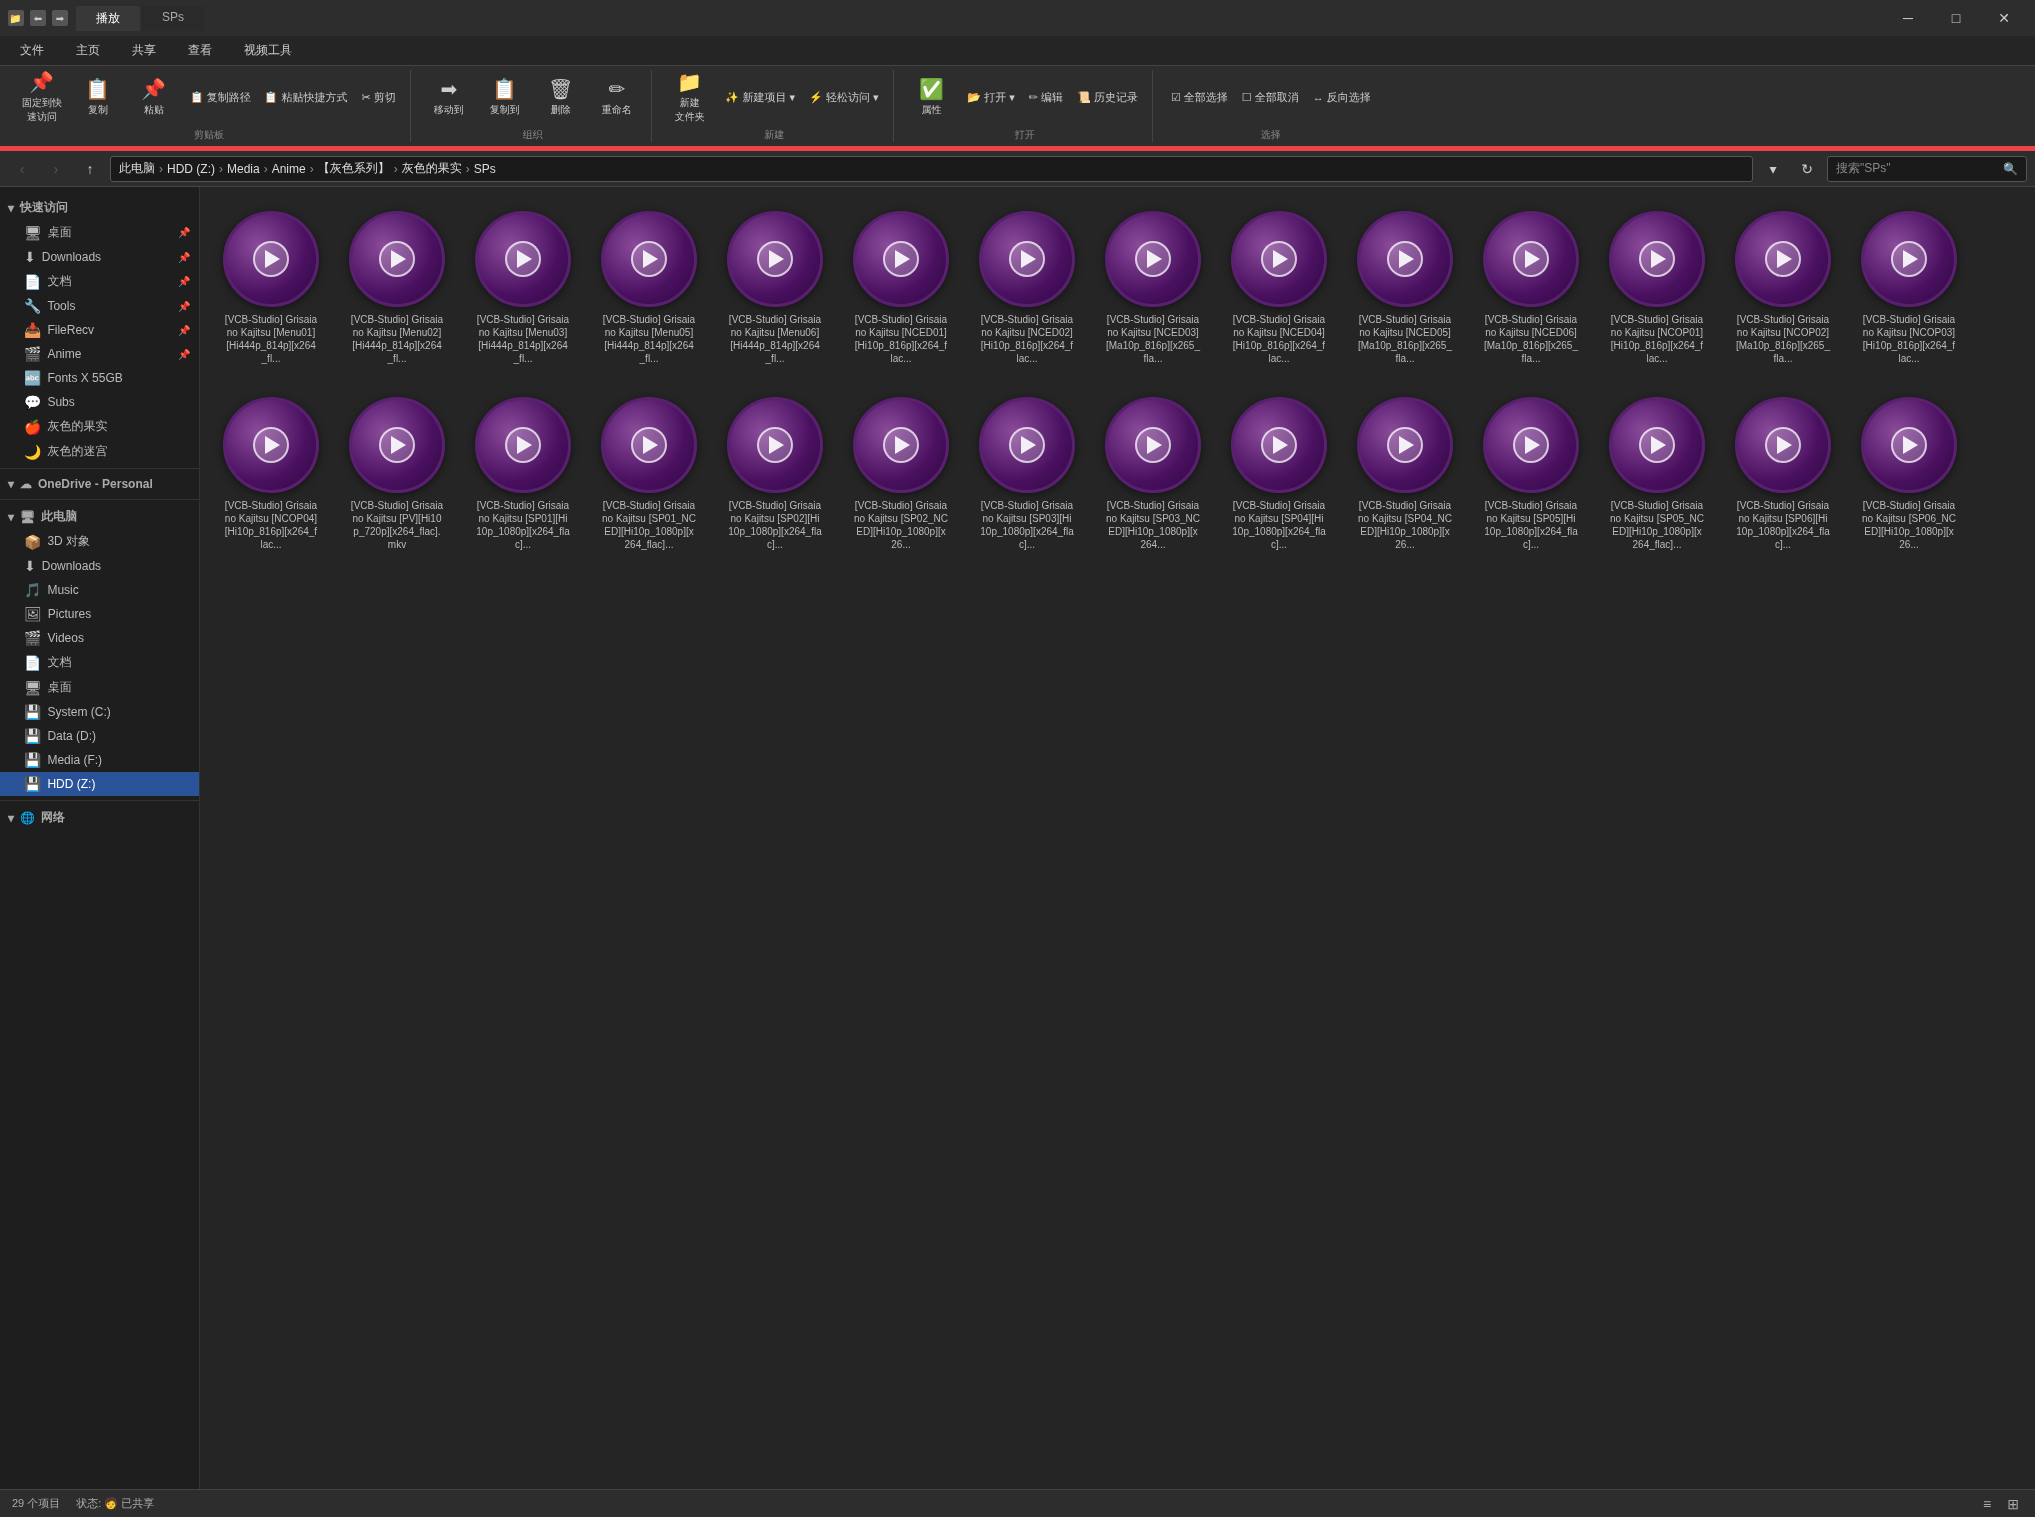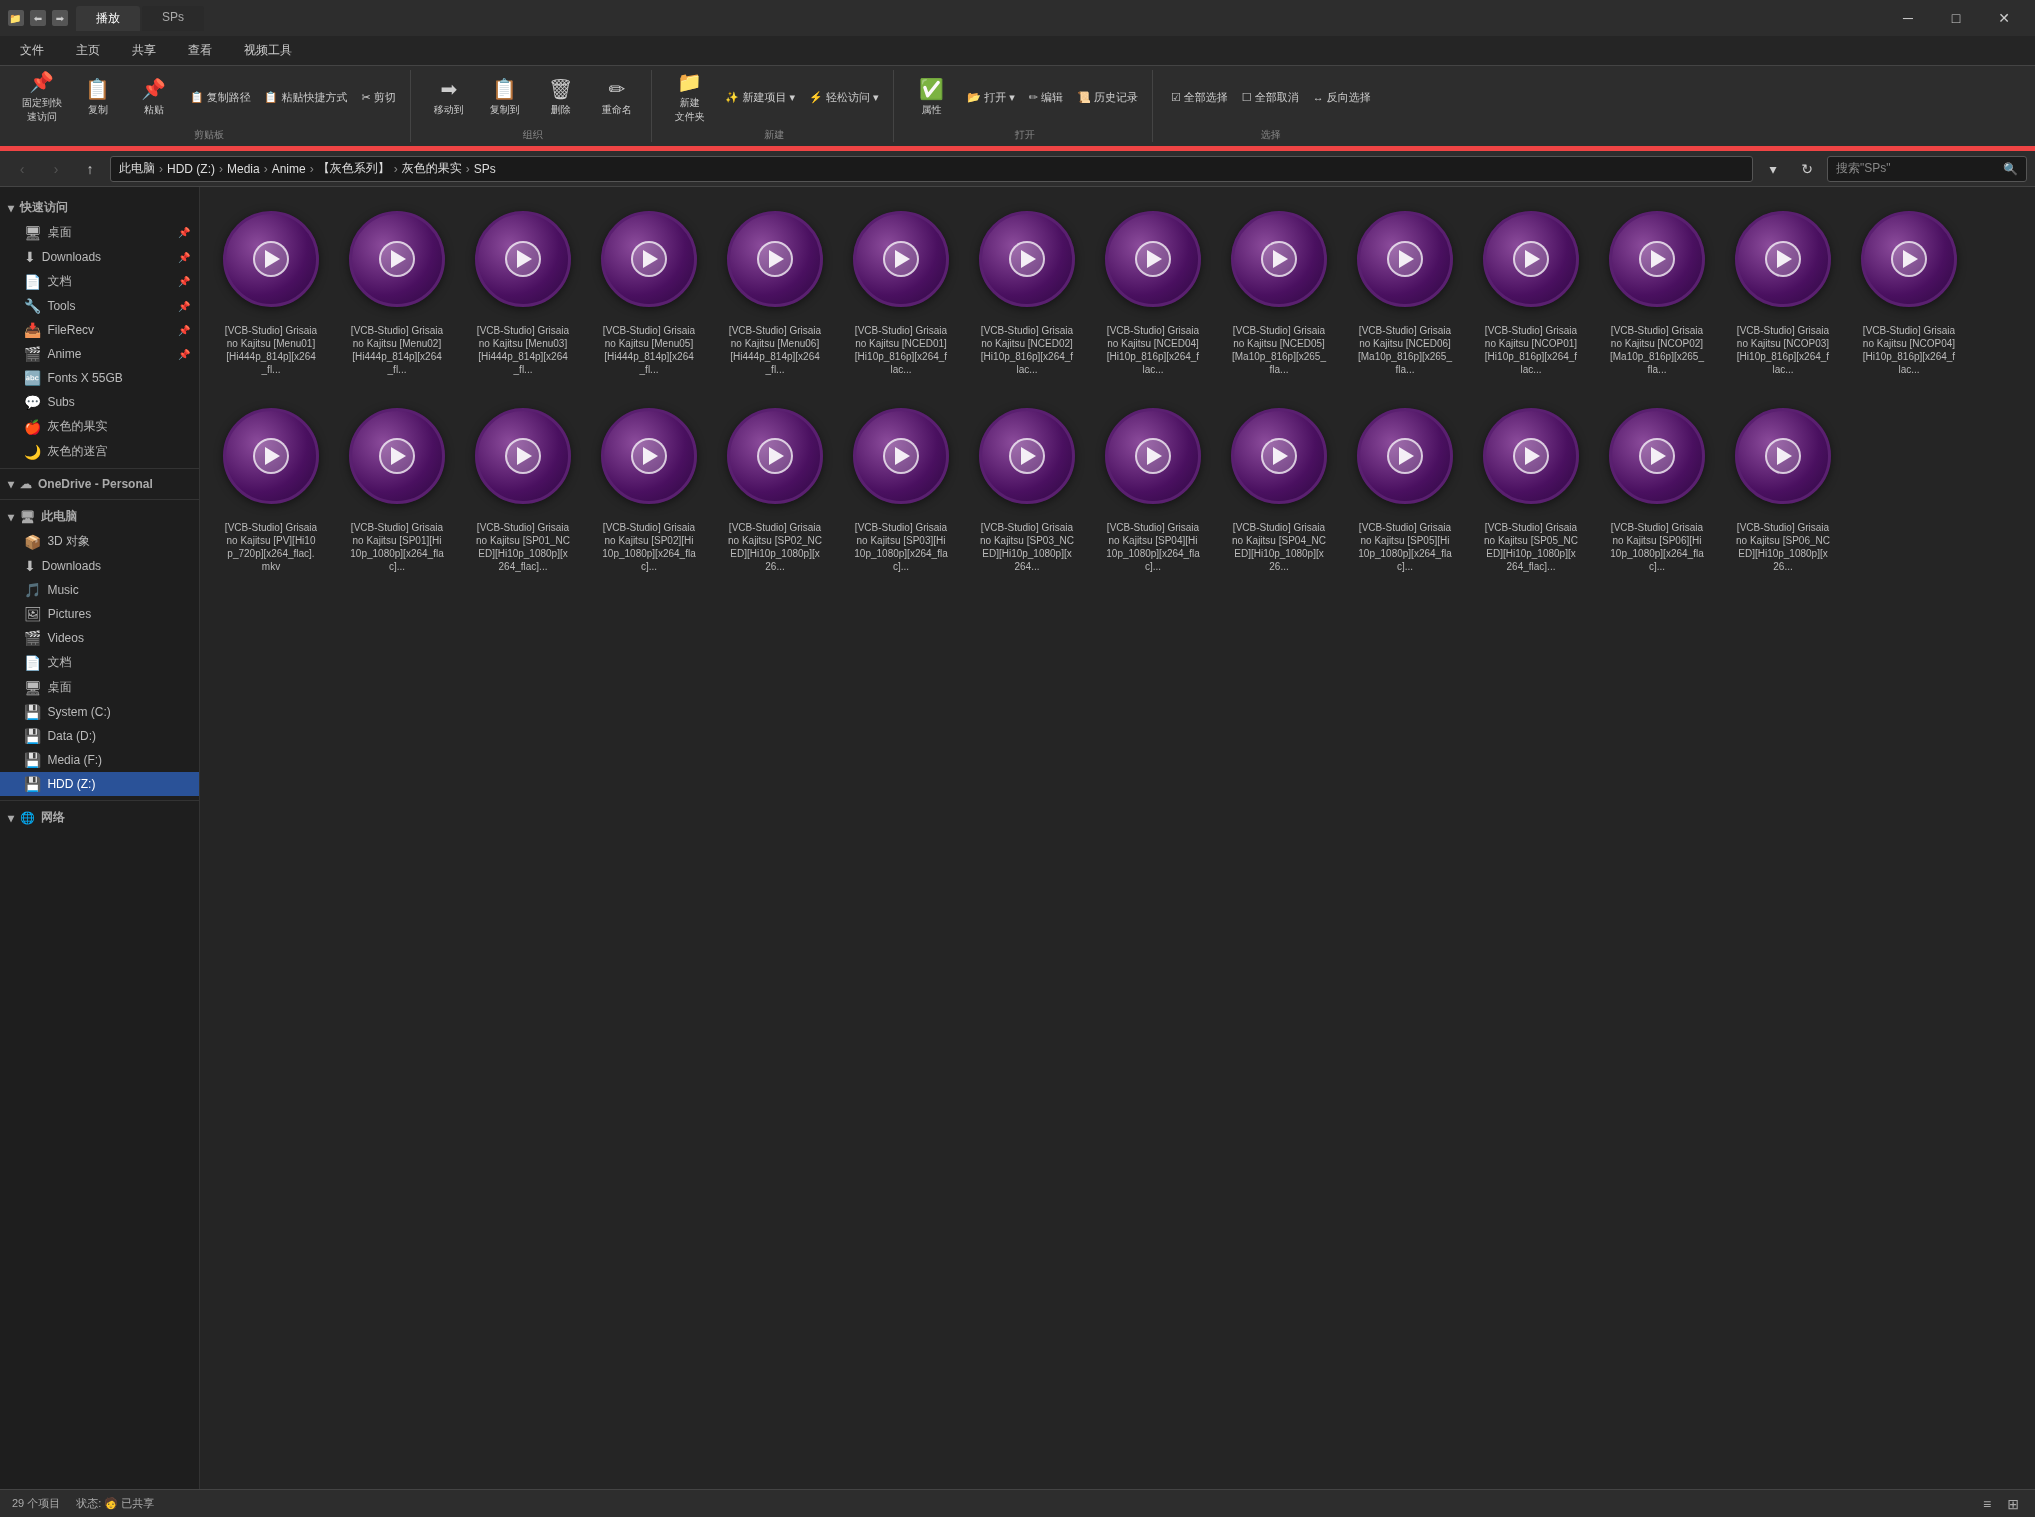--- a/index.html
+++ b/index.html
@@ -241,21 +241,21 @@
       height: 0;
       border-top: 9px solid transparent;
       border-bottom: 9px solid transparent;
       border-left: 15px solid rgba(255,255,255,0.9);
       margin-left: 3px;
     }
     .file-name {
       font-size: 10px;
       color: #bbb;
       text-align: center;
-      margin-top: 17px;
+      margin-top: 6px;
       line-height: 1.3;
       word-break: break-all;
       max-width: 100%;
     }
 
     
     .status-bar {
       background: #2d2d2d;
       height: 28px;
       display: flex;
@@ -594,20 +594,28 @@
             </div>
           </div>
           <div class="file-name">[VCB-Studio] Grisaia no Kajitsu [NCED02][Hi10p_816p][x264_flac...</div>
         </div>
         <div class="file-item">
           <div class="file-thumbnail">
             <div class="play-btn">
               <div class="play-triangle"></div>
             </div>
           </div>
+          <div class="file-name">[VCB-Studio] Grisaia no Kajitsu [NCED03][Ma10p_816p][x265_fla...</div>
+        </div>
+        <div class="file-item">
+          <div class="file-thumbnail">
+            <div class="play-btn">
+              <div class="play-triangle"></div>
+            </div>
+          </div>
           <div class="file-name">[VCB-Studio] Grisaia no Kajitsu [NCED04][Hi10p_816p][x264_flac...</div>
         </div>
         <div class="file-item">
           <div class="file-thumbnail">
             <div class="play-btn">
               <div class="play-triangle"></div>
             </div>
           </div>
           <div class="file-name">[VCB-Studio] Grisaia no Kajitsu [NCED05][Ma10p_816p][x265_fla...</div>
         </div>

